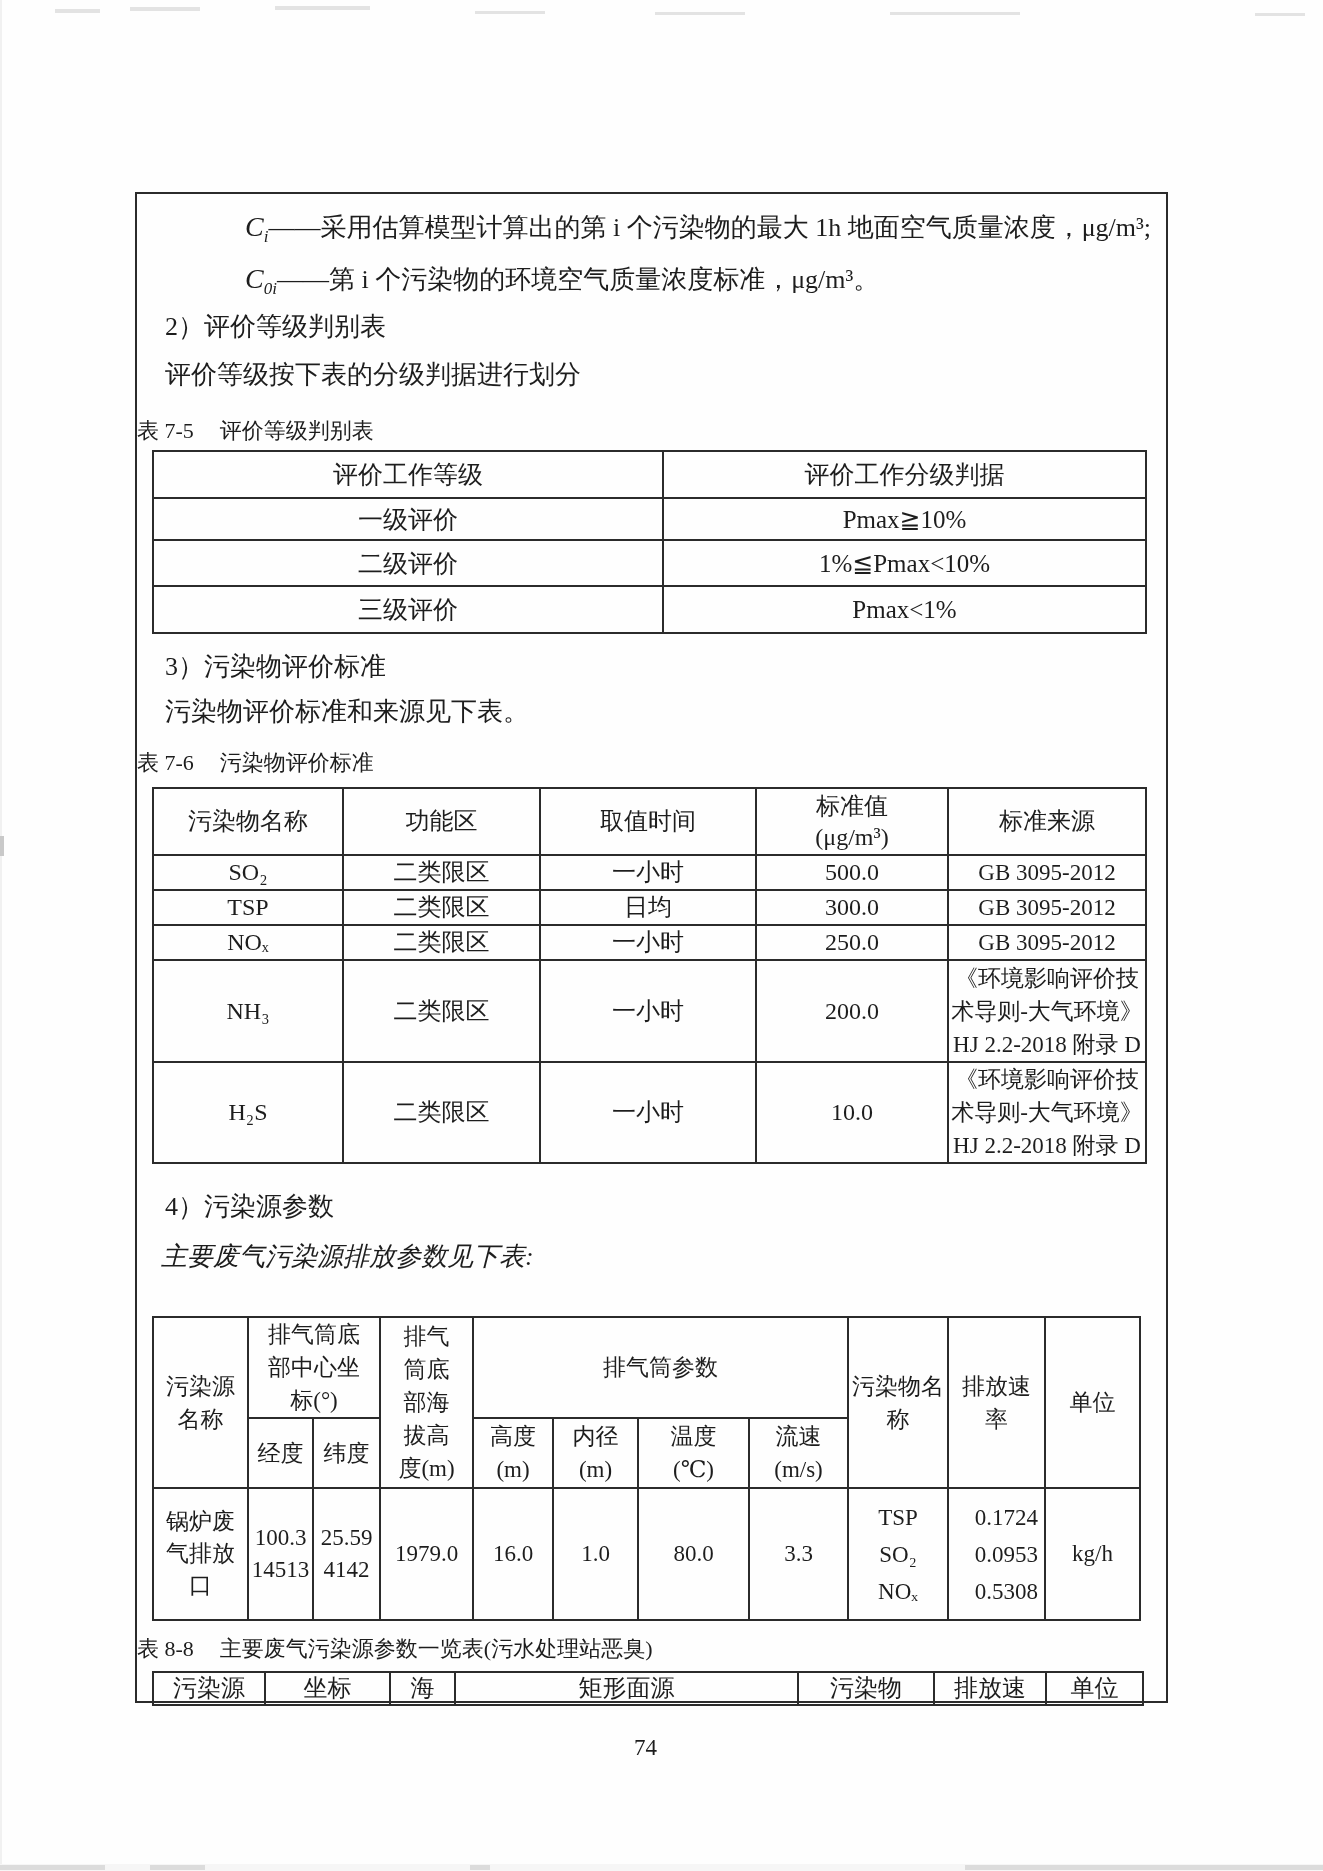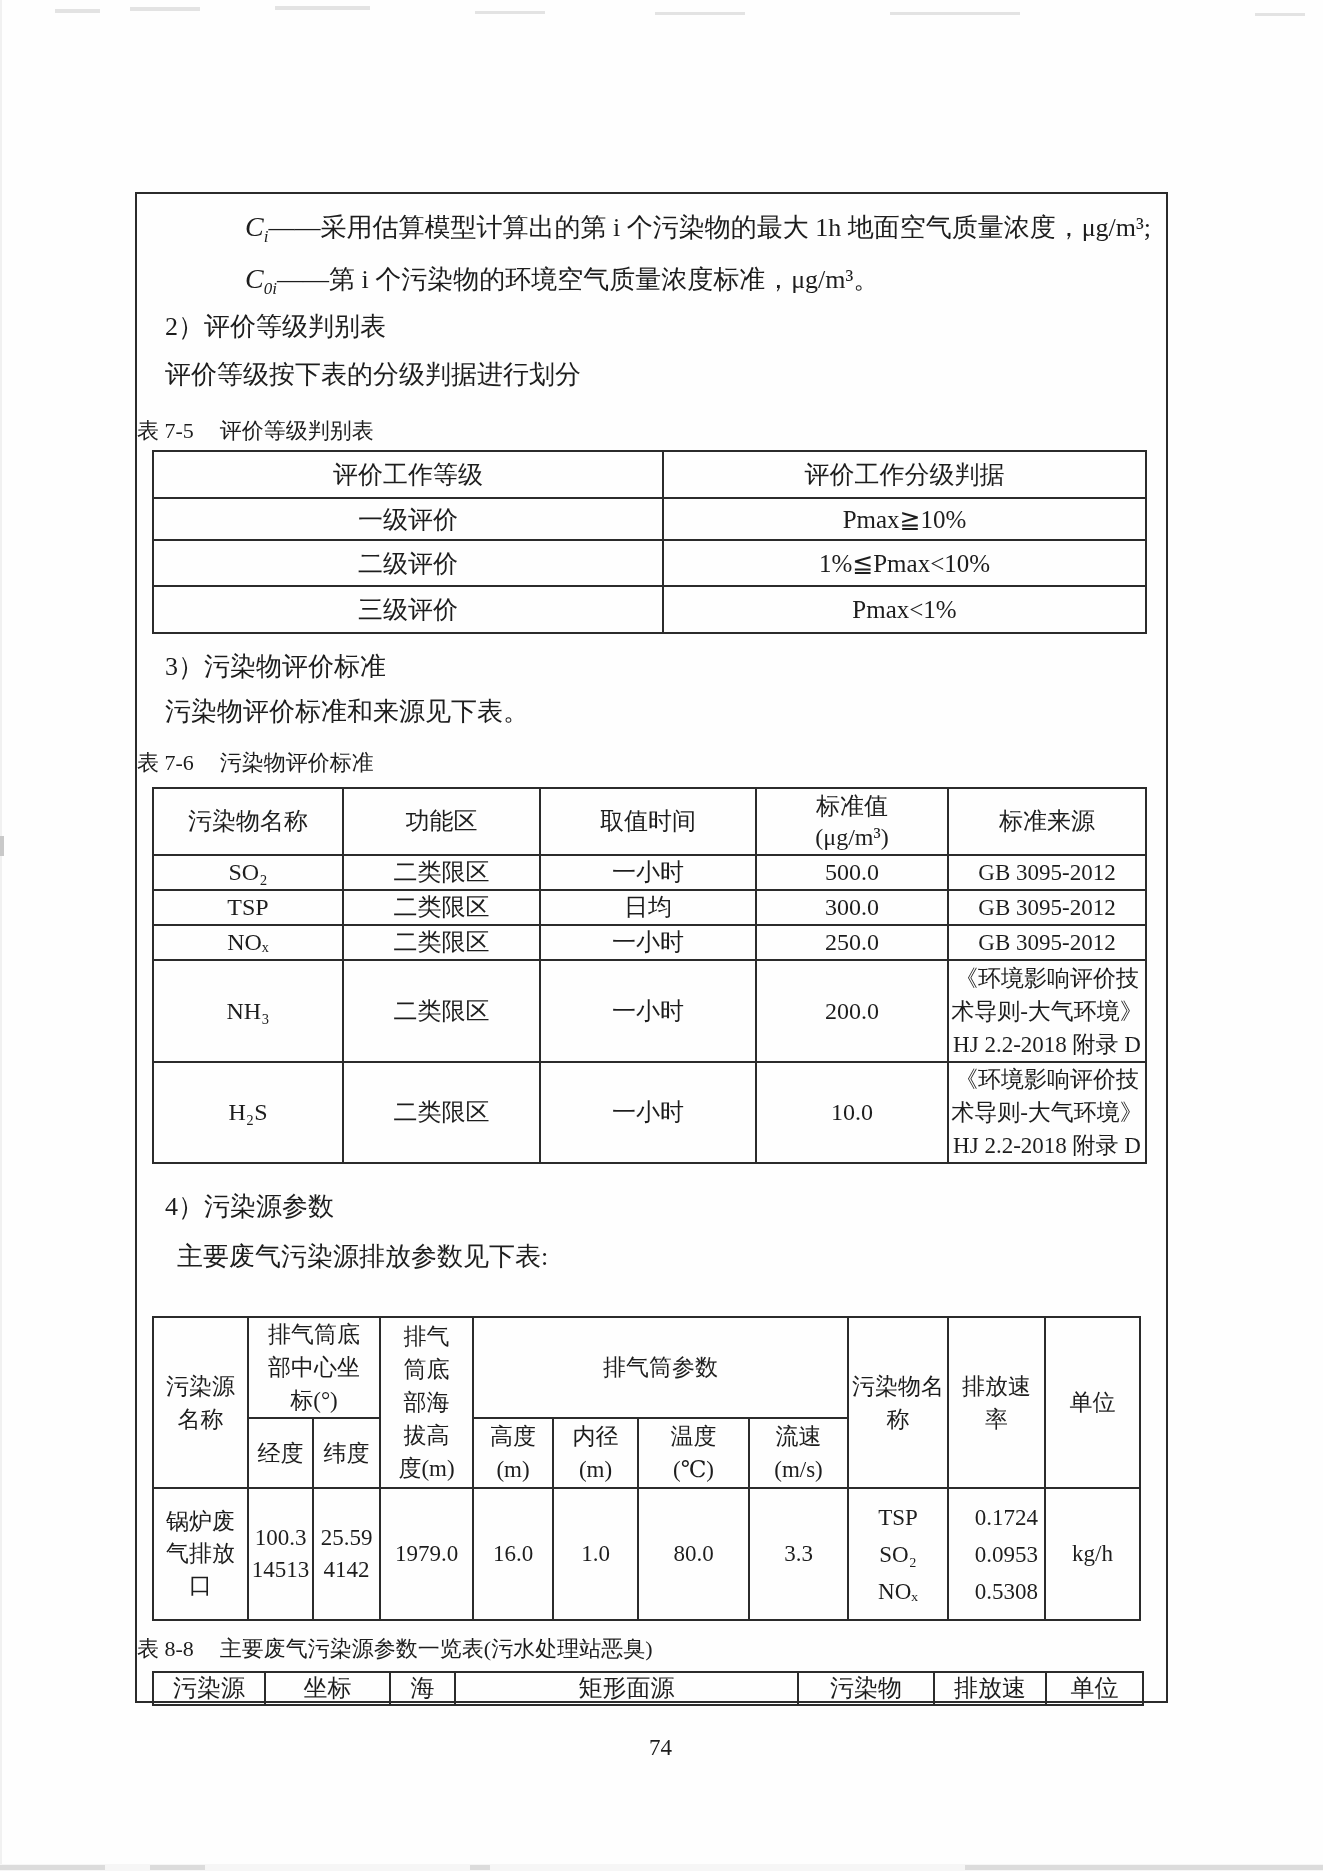--- a/index.html
+++ b/index.html
@@ -163,21 +163,21 @@
         <td>一小时</td>
         <td>10.0</td>
         <td class="src prelines">《环境影响评价技
 术导则-大气环境》
 HJ 2.2-2018  附录 D</td>
       </tr>
     </tbody>
       </table>
 
     <div class="abs heading" style="left:28px;top:996px;">4）污染源参数</div>
-    <div class="abs para" style="left:40px;top:1046px;">主要废气污染源排放参数见下表:</div>
+    <div class="abs para" style="left:24px;top:1046px;font-style:italic;">主要废气污染源排放参数见下表:</div>
 
 
     <table class="abs t77" style="left:15px;top:1122px;width:987px;">
       <colgroup>
         <col style="width:95px">
           <col style="width:65px">
           <col style="width:67px">
           <col style="width:93px">
         <col style="width:80px">
           <col style="width:85px">
@@ -268,15 +268,15 @@
         <td>矩形面源</td>
         <td>污染物</td>
         <td>排放速</td>
         <td>单位</td>
       </tr>
     </tbody>
       </table>
 
   </div>
 
-  <div class="abs pageno" style="left:144px;top:1735px;width:1033px;">74</div>
+  <div class="abs pageno" style="left:129px;top:1735px;width:1033px;">74</div>
 
 </div>
 
 </body></html>

